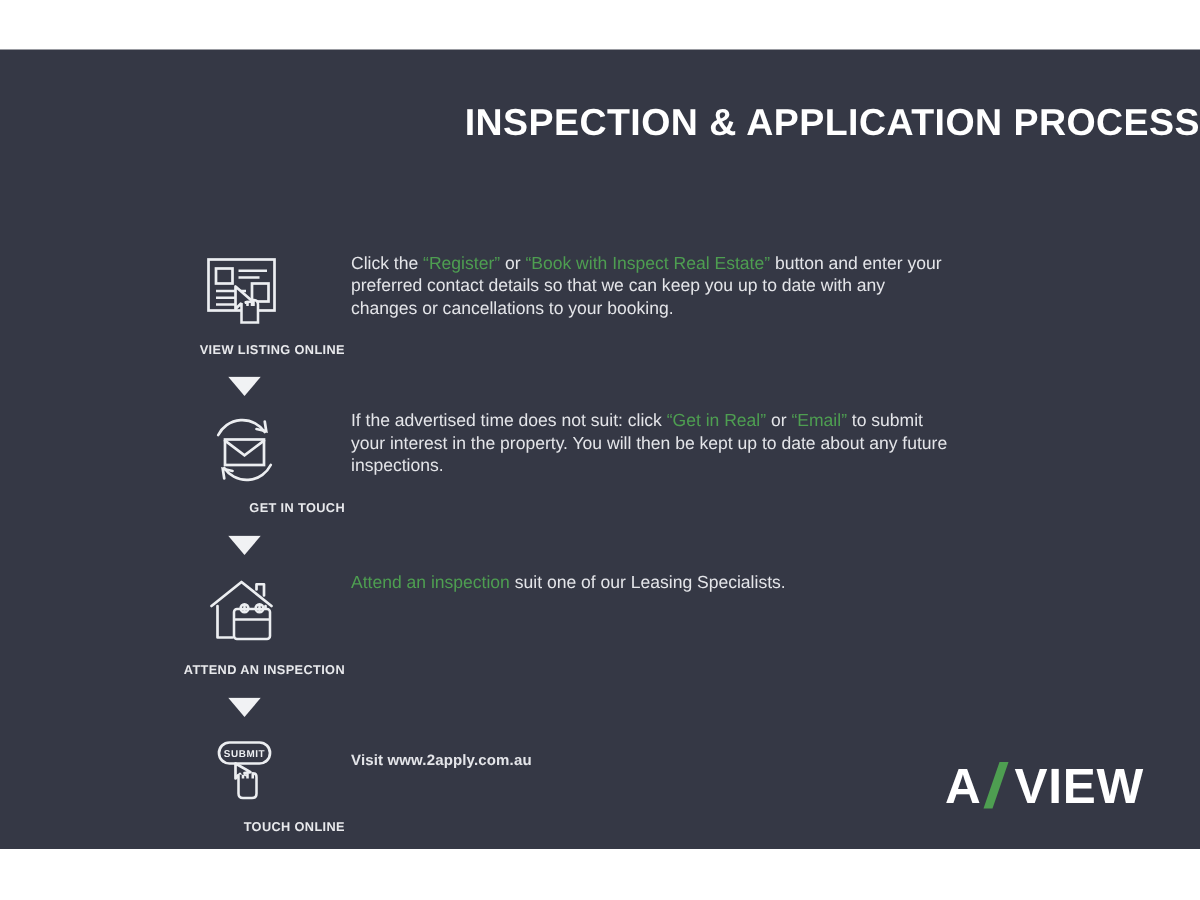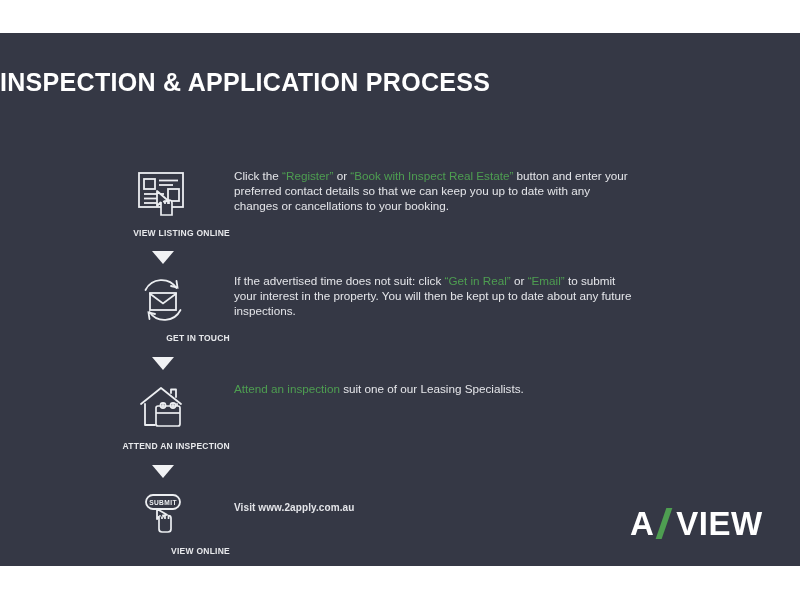--- a/index.html
+++ b/index.html
@@ -20,21 +20,21 @@
     height: 533px;
     background: #353845;
   }
 
   
   #title {
     position: absolute;
     left: 0;
     top: 35px;
     width: 800px;
-    text-align: left;
+    text-align: right;
     color: #ffffff;
     font-size: 25px;
     font-weight: bold;
     letter-spacing: 0.3px;
   }
 
   
   #flow {
     position: absolute;
     left: 0;
@@ -234,21 +234,21 @@
             <g fill="#353845" stroke="#eceef1" stroke-width="1.8" stroke-linejoin="round" stroke-linecap="round">
               <path d="M22 22 L22 32 L25 29 L27.5 36 L30.5 34.6 L28 28.4 L32 27.8 Z"></path>
             </g>
             <g fill="#353845" stroke="#eceef1" stroke-width="1.7" stroke-linejoin="round">
               <path d="M24 29 L24 42 Q24 45 27 45 L33 45 Q36 45 36 42 L36 31 Q36 28.5 33.5 28.5 L33.5 32"></path>
               <line x1="30" y1="32" x2="30" y2="28.8"></line>
               <line x1="27" y1="32" x2="27" y2="29.5"></line>
             </g>
           </svg>
         </div>
-        <div class="step-label">VIEW ONLINE</div>
+        <div class="step-label">TOUCH ONLINE</div>
       </div>
       <div class="step-body">
         <div class="visit-line">Visit www.2apply.com.au</div>
       </div>
     </div>
 
   </div>
 
   <div id="logo">
     <span class="mark">A</span>

